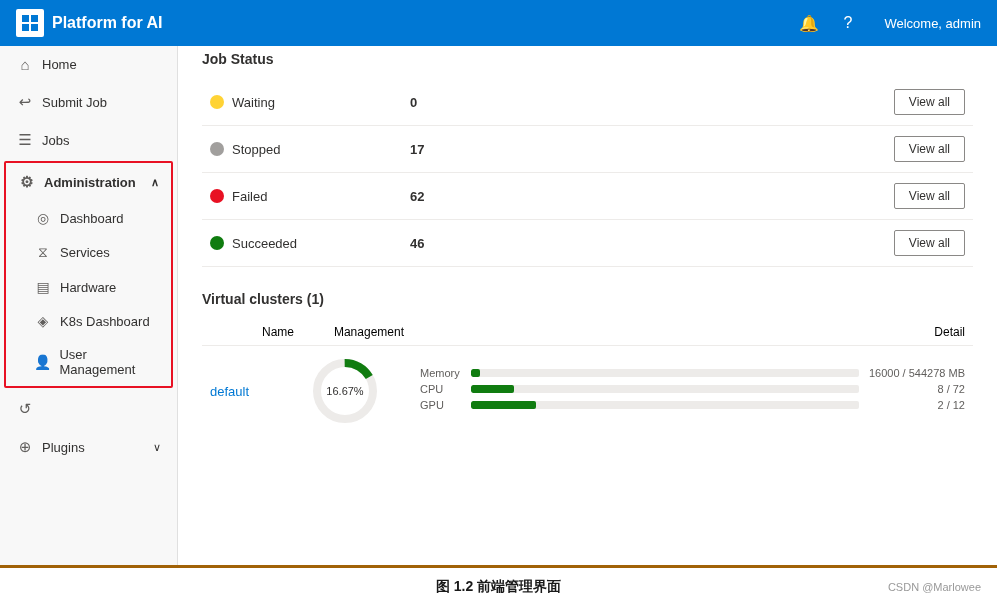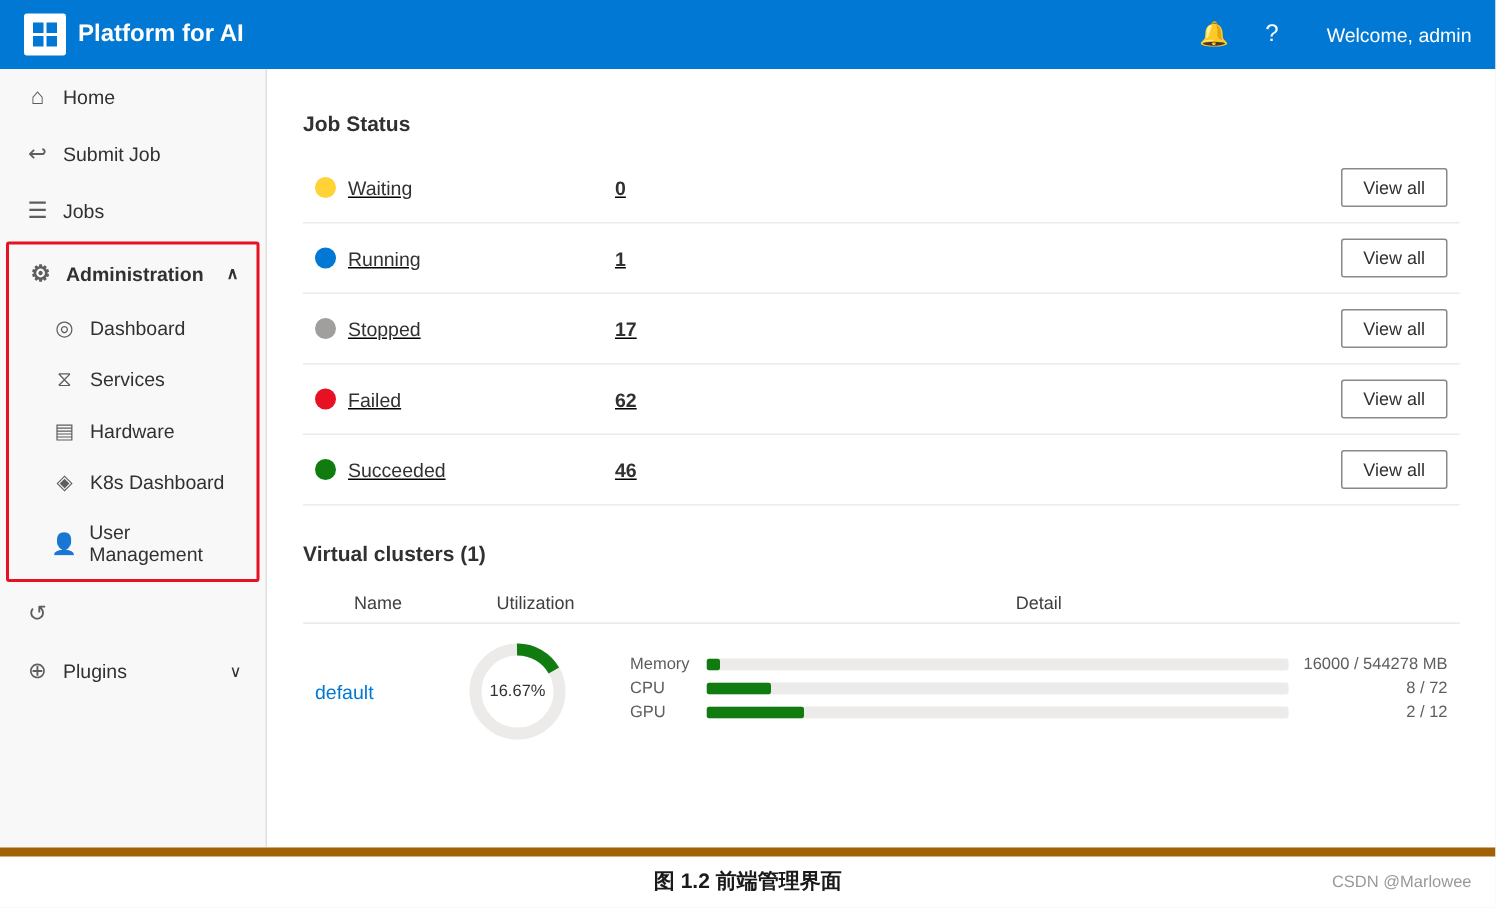--- a/index.html
+++ b/index.html
@@ -102,36 +102,35 @@
       cursor: pointer;
       color: #323130;
       font-size: 13px;
     }
     .sidebar-sub-item .icon { font-size: 14px; color: #605e5c; width: 18px; text-align: center; }
 
     
     .main-content {
       flex: 1;
       background: white;
-      padding: 28px 24px;
+      padding: 5px 24px;
       overflow-y: auto;
     }
 
     
     .section-title {
       font-size: 14px;
       font-weight: 600;
       color: #323130;
       margin-bottom: 12px;
     }
     .job-status-table {
       width: 100%;
       border-collapse: collapse;
       margin-bottom: 24px;
-      text-decoration: underline;
     }
     .job-status-row {
       border-bottom: 1px solid #edebe9;
     }
     .job-status-row td {
       padding: 10px 8px;
       vertical-align: middle;
     }
     .job-status-indicator {
       display: flex;
@@ -172,24 +171,24 @@
       font-size: 12px;
       color: #323130;
       border-radius: 2px;
       float: right;
     }
 
     
     .vc-section { margin-top: 8px; }
     .vc-table { width: 100%; border-collapse: collapse; }
     .vc-header th {
-      text-align: center;
+      text-align: right;
       padding: 6px 8px;
       font-size: 12px;
-      color: #404040;
+      color: #000000;
       font-weight: 400;
       border-bottom: 1px solid #edebe9;
     }
     .vc-row td {
       padding: 10px 8px;
       vertical-align: middle;
     }
     .vc-name-link { color: #0078d4; text-decoration: none; cursor: pointer; }
 
     
@@ -237,21 +236,21 @@
       text-align: center;
       padding: 8px 0;
       font-size: 14px;
       font-weight: bold;
       color: #1a1a1a;
       background: white;
       height: 40px;
       display: flex;
       align-items: center;
       justify-content: center;
-      border-top: 6px solid #a16207;
+      border-top: 3px solid #a16207;
       position: relative;
     }
     .footer-caption .csdn-label {
       position: absolute;
       right: 16px;
       font-size: 11px;
       color: #999;
       font-weight: normal;
     }
   </style>
@@ -344,32 +343,20 @@
               <span class="status-dot waiting"></span>
               <span class="status-name">Waiting</span>
             </div>
           </td>
           <td><span class="status-count">0</span></td>
           <td style="text-align:right">
               <button class="view-all-btn">View all</button>
             </td>
         </tr>
 
-        <tr class="job-status-row">
-          <td>
-            <div class="job-status-indicator">
-              <span class="status-dot running"></span>
-              <span class="status-name">Running</span>
-            </div>
-          </td>
-          <td><span class="status-count">1</span></td>
-          <td style="text-align:right">
-              <button class="view-all-btn">View all</button>
-            </td>
-        </tr>
 
         <tr class="job-status-row">
           <td>
             <div class="job-status-indicator">
               <span class="status-dot stopped"></span>
               <span class="status-name">Stopped</span>
             </div>
           </td>
           <td><span class="status-count">17</span></td>
           <td style="text-align:right">
@@ -404,21 +391,21 @@
         </tr>
       </tbody>
     </table>
 
     <div class="vc-section">
       <div class="section-title">Virtual clusters (1)</div>
       <table class="vc-table">
         <thead>
           <tr class="vc-header">
             <th>Name</th>
-            <th>Utilization</th>
+            <th>Management</th>
             <th>Detail</th>
           </tr>
         </thead>
         <tbody>
           <tr class="vc-row">
             <td style="width:100px">
               <a class="vc-name-link">default</a>
             </td>
             <td style="width:110px">
 

